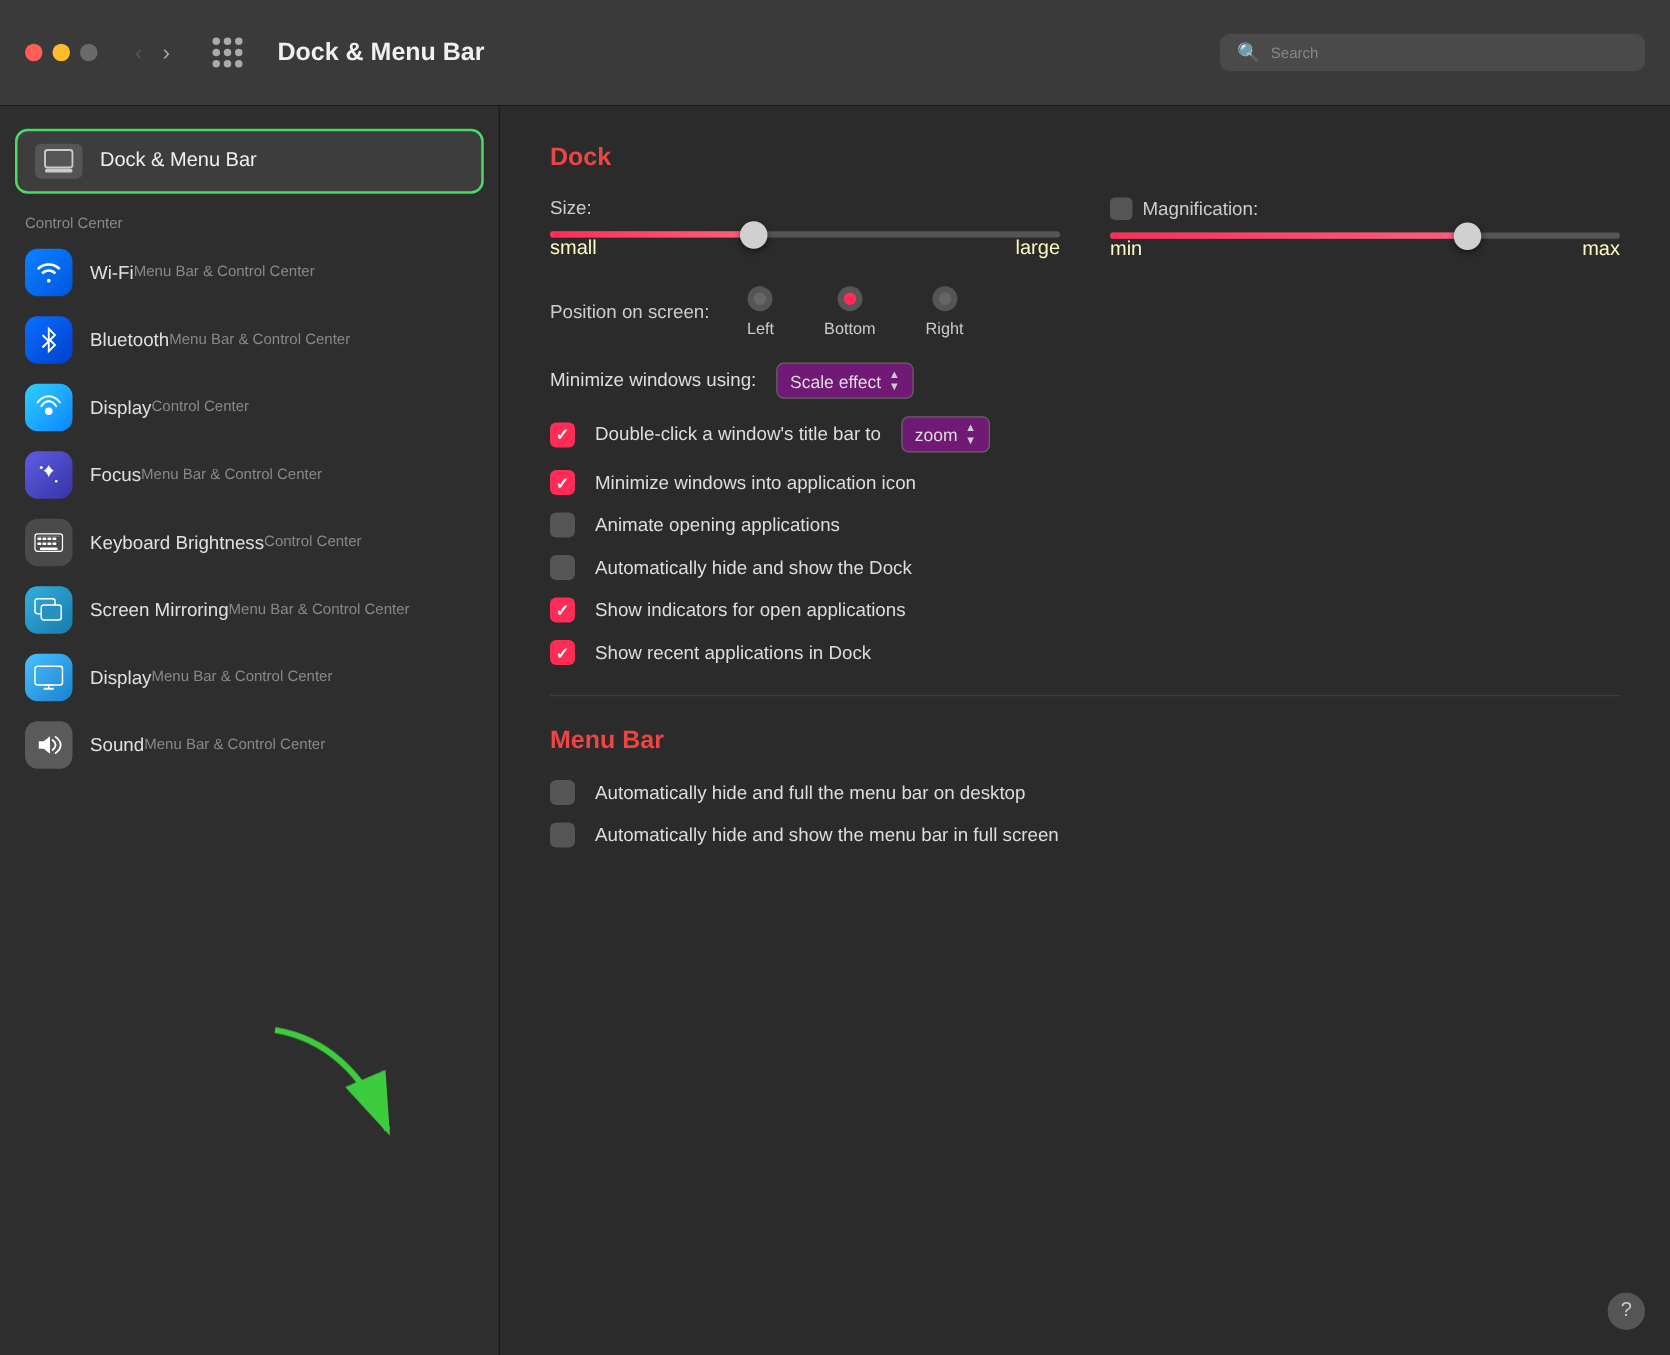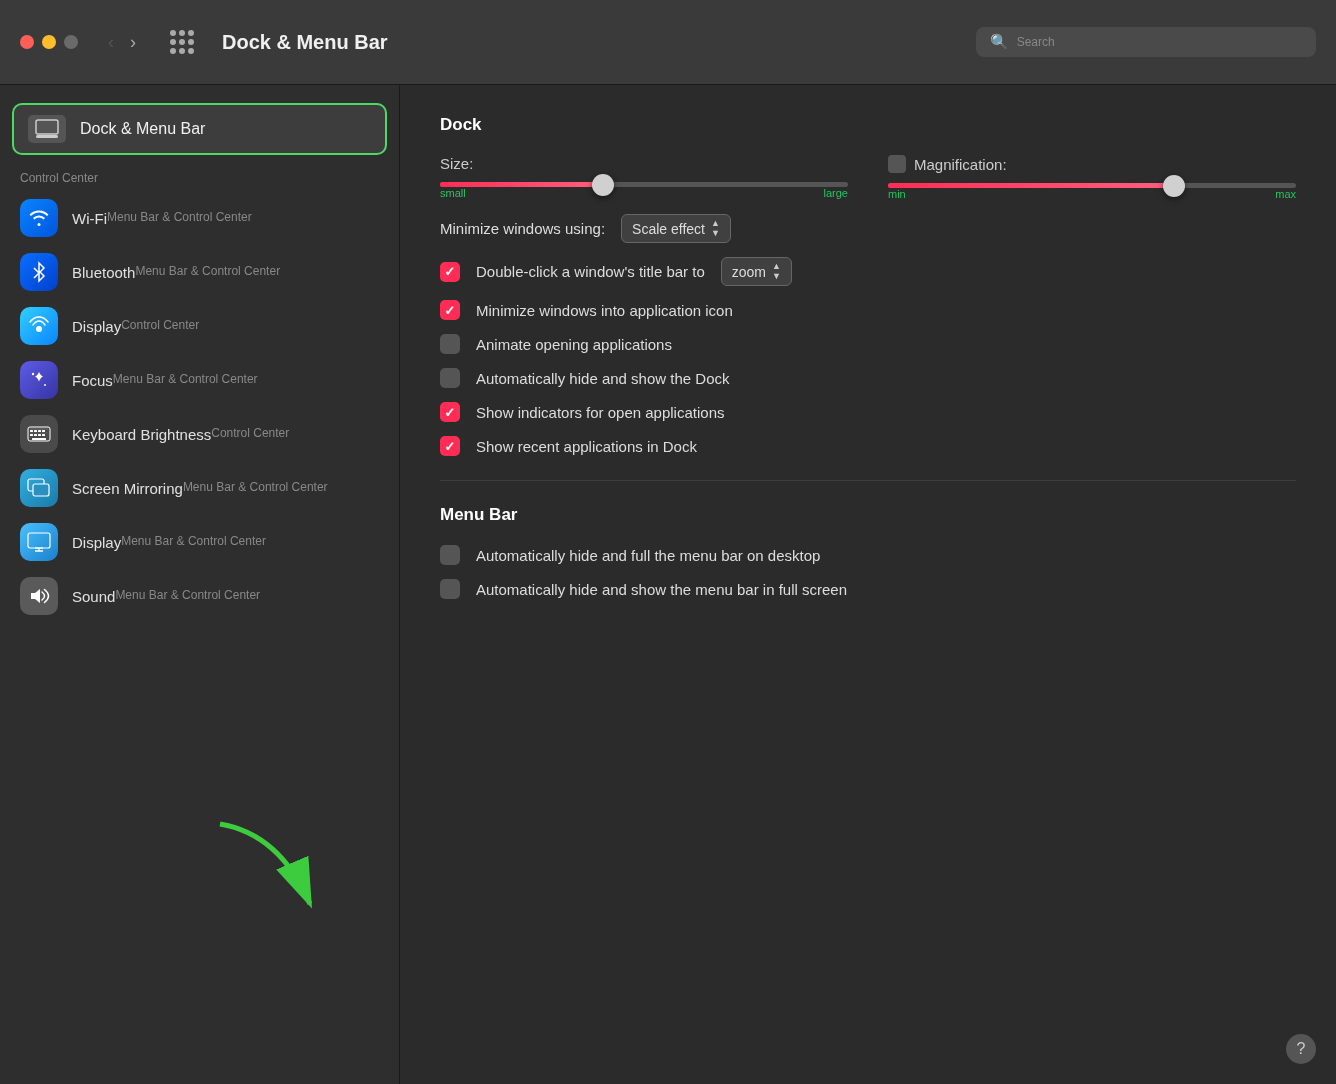--- a/index.html
+++ b/index.html
@@ -172,23 +172,23 @@
       flex: 1;
       padding: 30px 40px;
       overflow-y: auto;
       background: #2b2b2b;
     }
     .content::-webkit-scrollbar { width: 6px; }
     .content::-webkit-scrollbar-track { background: transparent; }
     .content::-webkit-scrollbar-thumb { background: #555; border-radius: 3px; }
 
     .section-title {
-      font-size: 17px;
+      font-size: 20px;
       font-weight: 700;
-      color: #ffffff;
+      color: #ef4444;
       margin-bottom: 20px;
     }
 
     .section-divider {
       border: none;
       border-top: 1px solid #3d3d3d;
       margin: 24px 0;
     }
     .slider-track {
       position: relative;
@@ -208,22 +208,22 @@
       transform: translate(-50%, -50%);
       width: 22px; height: 22px;
       background: #d0d0d0;
       border-radius: 50%;
       box-shadow: 0 2px 6px rgba(0,0,0,0.5);
       cursor: pointer;
     }
     .slider-labels {
       display: flex;
       justify-content: space-between;
-      font-size: 11px;
-      color: #22c55e;
+      font-size: 16px;
+      color: #fef9c3;
     }
 
     .size-magnification-row {
       display: flex;
       gap: 40px;
       margin-bottom: 10px;
     }
     .slider-section { flex: 1; }
     .slider-header {
       display: flex;
@@ -308,21 +308,21 @@
       width: 20px; height: 20px;
       background: #555;
       border-radius: 5px;
       cursor: pointer;
       flex-shrink: 0;
     }
     .setting-text { font-size: 15px; color: #ddd; }
 
     
     .dropdown-btn {
-      background: #404040;
+      background: #701a75;
       border: 1px solid #666;
       border-radius: 6px;
       color: #ddd;
       font-size: 14px;
       padding: 4px 10px;
       cursor: pointer;
       display: flex;
       align-items: center;
       gap: 6px;
     }
@@ -552,20 +552,46 @@
             <div class="slider-fill" style="width:70%"></div>
             <div class="slider-thumb" style="left:70%"></div>
           </div>
           <div class="slider-labels">
             <span>min</span>
             <span>max</span>
           </div>
         </div>
       </div>
 
+      <div class="position-row">
+        <span class="position-label">Position on screen:</span>
+        <div class="position-options">
+
+          <div class="position-option">
+            <div class="radio-outer radio-empty">
+              <div style="width:10px;height:10px;border-radius:50%;background:#666;"></div>
+            </div>
+            <span class="position-name">Left</span>
+          </div>
+
+          <div class="position-option">
+            <div class="radio-outer">
+              <div class="radio-inner"></div>
+            </div>
+            <span class="position-name">Bottom</span>
+          </div>
+
+          <div class="position-option">
+            <div class="radio-outer radio-empty">
+              <div style="width:10px;height:10px;border-radius:50%;background:#666;"></div>
+            </div>
+            <span class="position-name">Right</span>
+          </div>
+        </div>
+      </div>
 
       <div class="setting-row">
         <span class="setting-text">Minimize windows using:</span>
         <button class="dropdown-btn">
           <span>Scale effect</span>
           <div class="dropdown-arrows">
             <span class="dropdown-arrow-up">▲</span>
             <span class="dropdown-arrow-down">▼</span>
           </div>
         </button>

